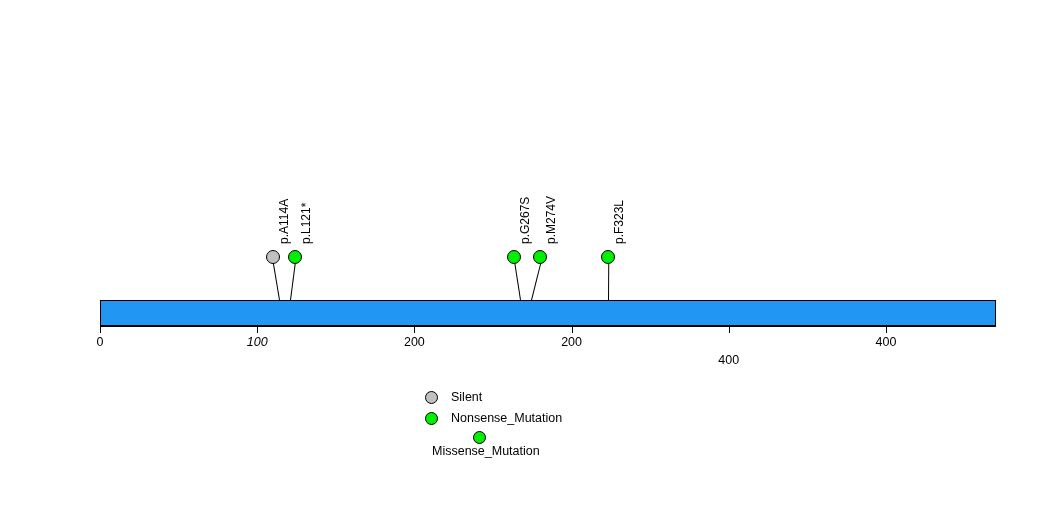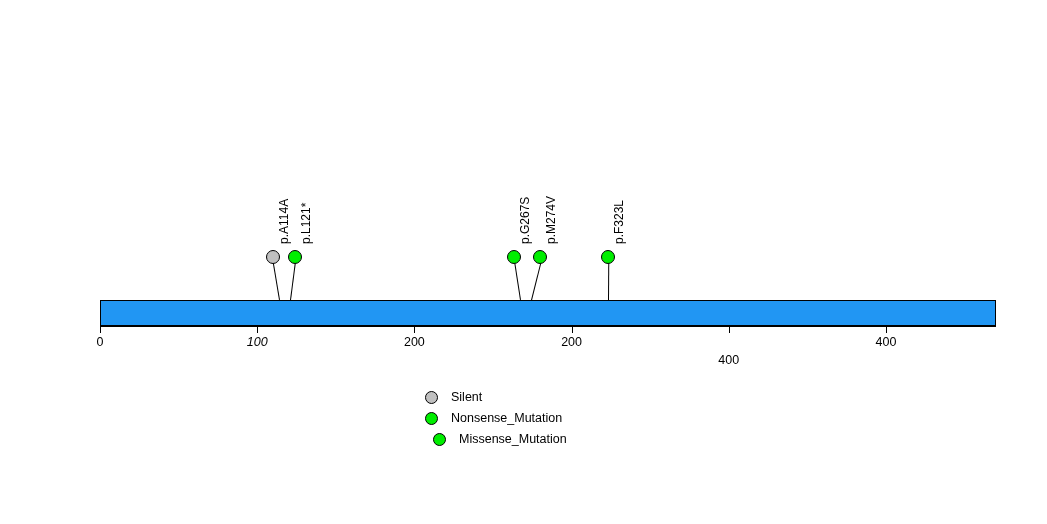--- a/index.html
+++ b/index.html
@@ -131,19 +131,19 @@
     </div>
   <div id="legend">
       <div class="legend-row" style="left: 425px; top: 389px;">
         <span class="legend-dot" style="background: rgb(192, 192, 192);"></span>
         <span class="legend-text">Silent</span>
       </div>
       <div class="legend-row" style="left: 425px; top: 410px;">
         <span class="legend-dot" style="background: rgb(0, 238, 0);"></span>
         <span class="legend-text">Nonsense_Mutation</span>
       </div>
-      <div class="legend-row" style="left: 433px; top: 431px;">
+      <div class="legend-row" style="left: 419px; top: 431px; flex-direction: column;">
         <span class="legend-dot" style="background: rgb(0, 238, 0);"></span>
         <span class="legend-text">Missense_Mutation</span>
       </div>
     </div>
 
 </div>
 
 </body></html>

